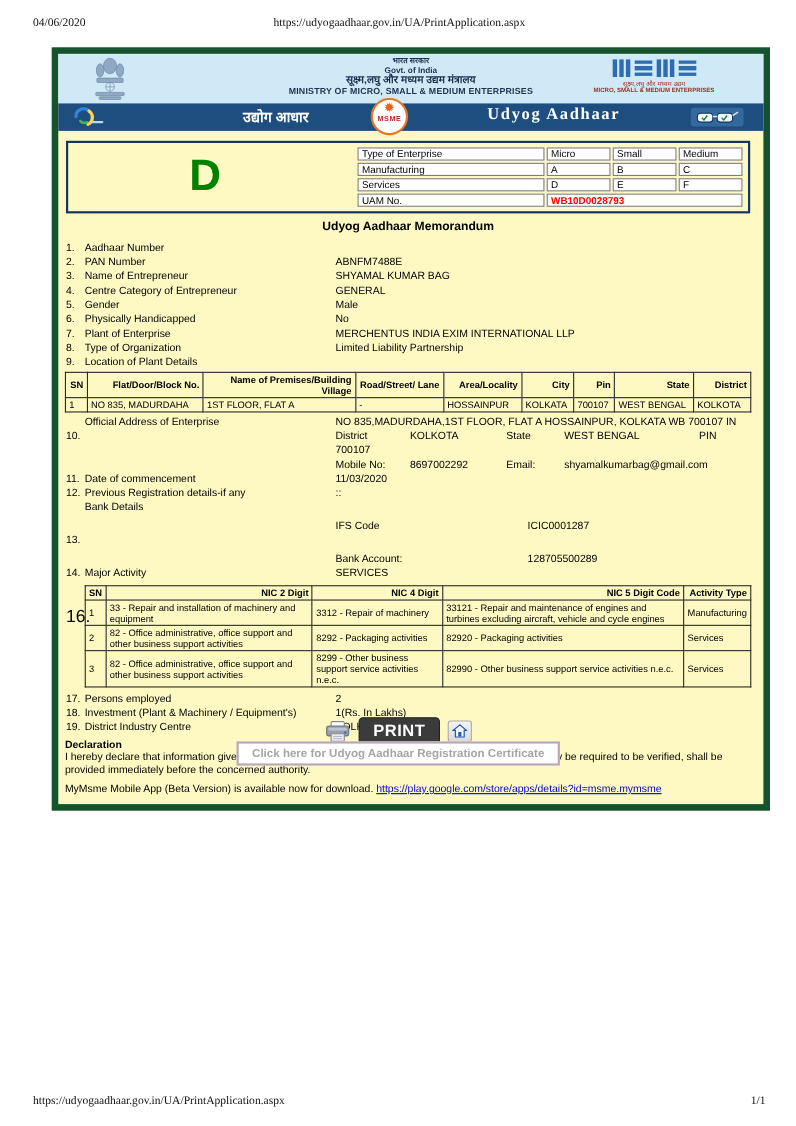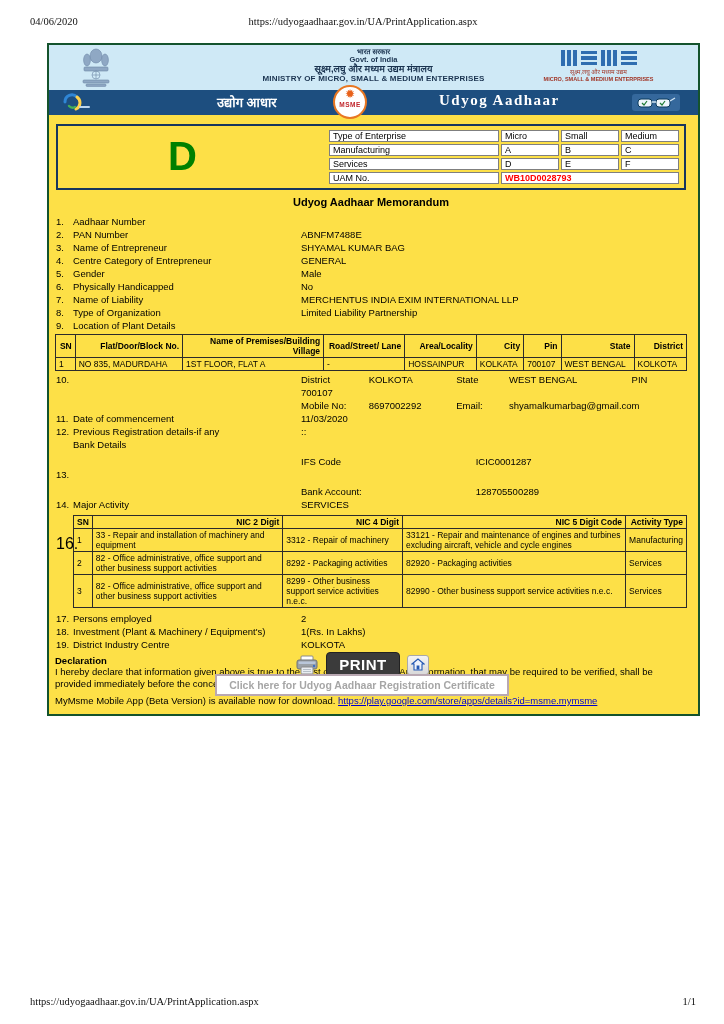--- a/index.html
+++ b/index.html
@@ -9,21 +9,21 @@
     font-family:"Liberation Sans", sans-serif; color:#000;
   }
   
   .printline { position:absolute; left:30px; right:28px; font-family:"Liberation Serif", serif; font-size:10.5px; color:#111; }
   .printline.top { top:16px; }
   .printline.bottom { top:996px; }
   .printline .center { position:absolute; left:0; right:0; text-align:center; }
   .printline .right { position:absolute; right:0; }
 
   
-  .doc { position:absolute; left:47px; top:43px; width:653px; border:2px solid #14532d; background:#fde047; }
+  .doc { position:absolute; left:47px; top:43px; width:653px; border:6px solid #14532d; background:#fef9c3; }
 
   
   .hdr { background:#cfe9f6; height:45px; position:relative; }
   .emblem { position:absolute; left:30px; top:2px; }
   .ministry { position:absolute; left:0; right:0; top:3px; text-align:center; color:#1a3350; line-height:1.12; }
   .ministry .h1 { font-size:7px; font-weight:bold; }
   .ministry .h2 { font-size:7.5px; font-weight:bold; }
   .ministry .h3 { font-size:9.5px; font-weight:bold; }
   .ministry .h4 { font-size:8px; font-weight:bold; letter-spacing:.2px; }
   .msme-logo { position:absolute; right:12px; top:4px; width:175px; text-align:center; }
@@ -234,21 +234,21 @@
           <span class="lbl">Gender</span>
           <span class="val">Male</span>
         </div>
         <div class="row">
           <span class="num">6.</span>
           <span class="lbl">Physically Handicapped</span>
           <span class="val">No</span>
         </div>
         <div class="row">
           <span class="num">7.</span>
-          <span class="lbl">Name of Liability</span>
+          <span class="lbl">Plant of Enterprise</span>
           <span class="val">MERCHENTUS INDIA EXIM INTERNATIONAL LLP</span>
         </div>
         <div class="row">
           <span class="num">8.</span>
           <span class="lbl">Type of Organization</span>
           <span class="val">Limited Liability Partnership</span>
         </div>
         <div class="row">
           <span class="num">9.</span>
           <span class="lbl">Location of Plant Details</span>
@@ -278,20 +278,25 @@
             <td>-</td>
             <td>HOSSAINPUR</td>
             <td>KOLKATA</td>
             <td>700107</td>
             <td>WEST BENGAL</td>
             <td>KOLKOTA</td>
           </tr>
         </tbody>
     </table>
 
+    <div class="row">
+      <span class="num"></span>
+      <span class="lbl">Official Address of Enterprise</span>
+      <span class="val">NO 835,MADURDAHA,1ST FLOOR, FLAT A HOSSAINPUR, KOLKATA WB 700107 IN</span>
+    </div>
 
     <div class="row">
       <span class="num">10.</span>
       <span class="lbl"></span>
       <span class="val">
         <span class="w65">District</span>
         <span class="w85">KOLKOTA</span>
         <span class="w50">State</span>
         <span class="w120">WEST BENGAL</span>
         <span class="w32">PIN</span>

